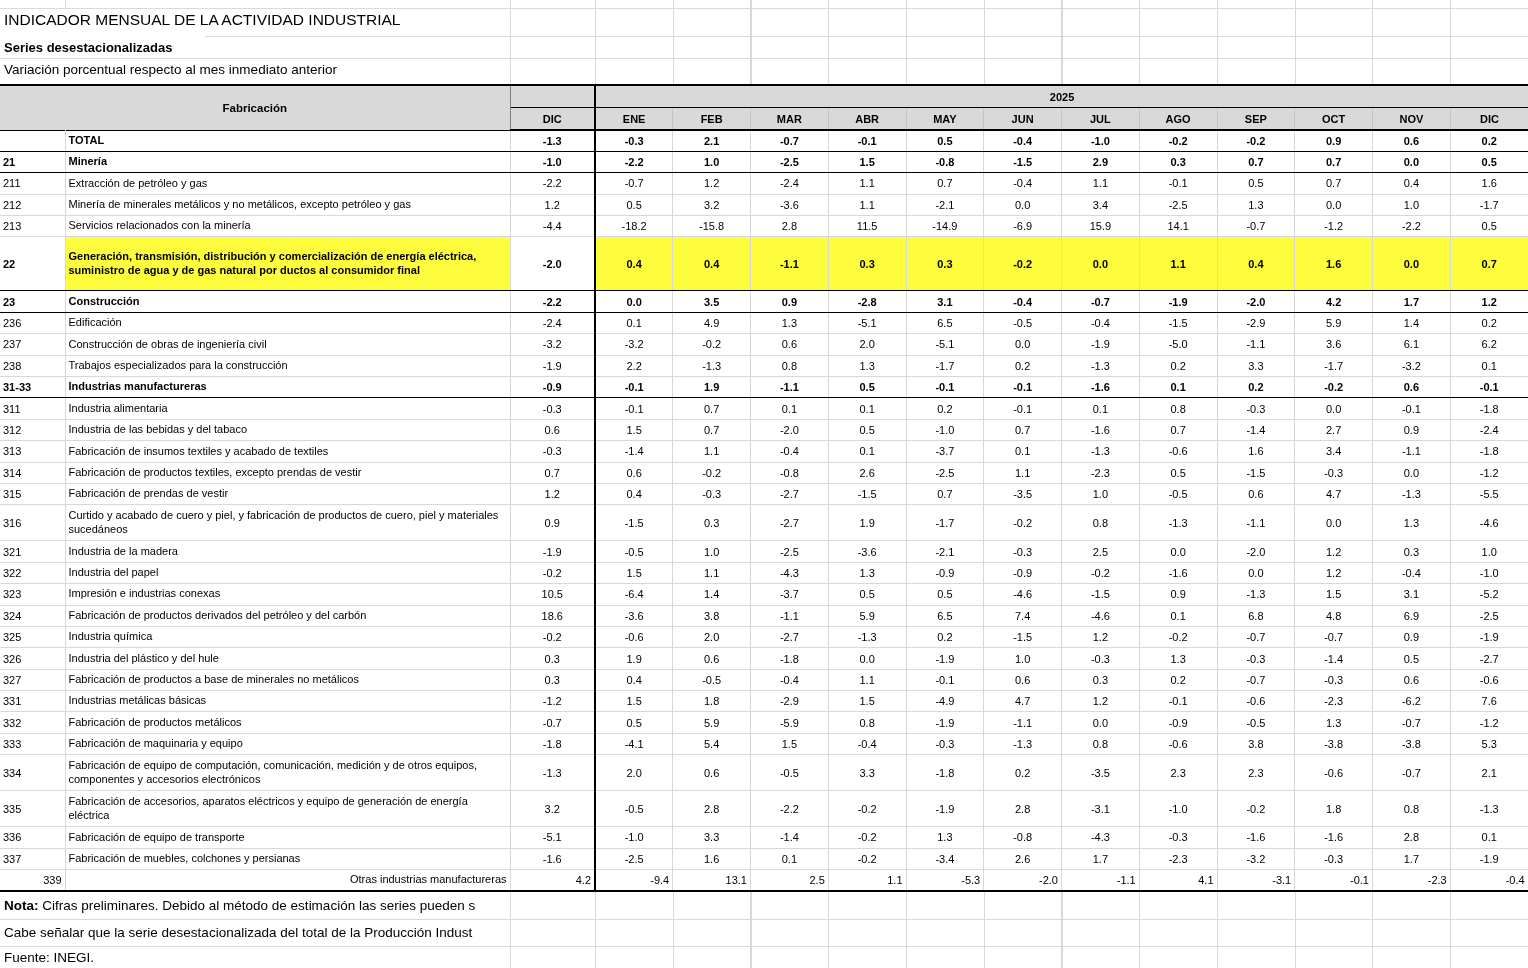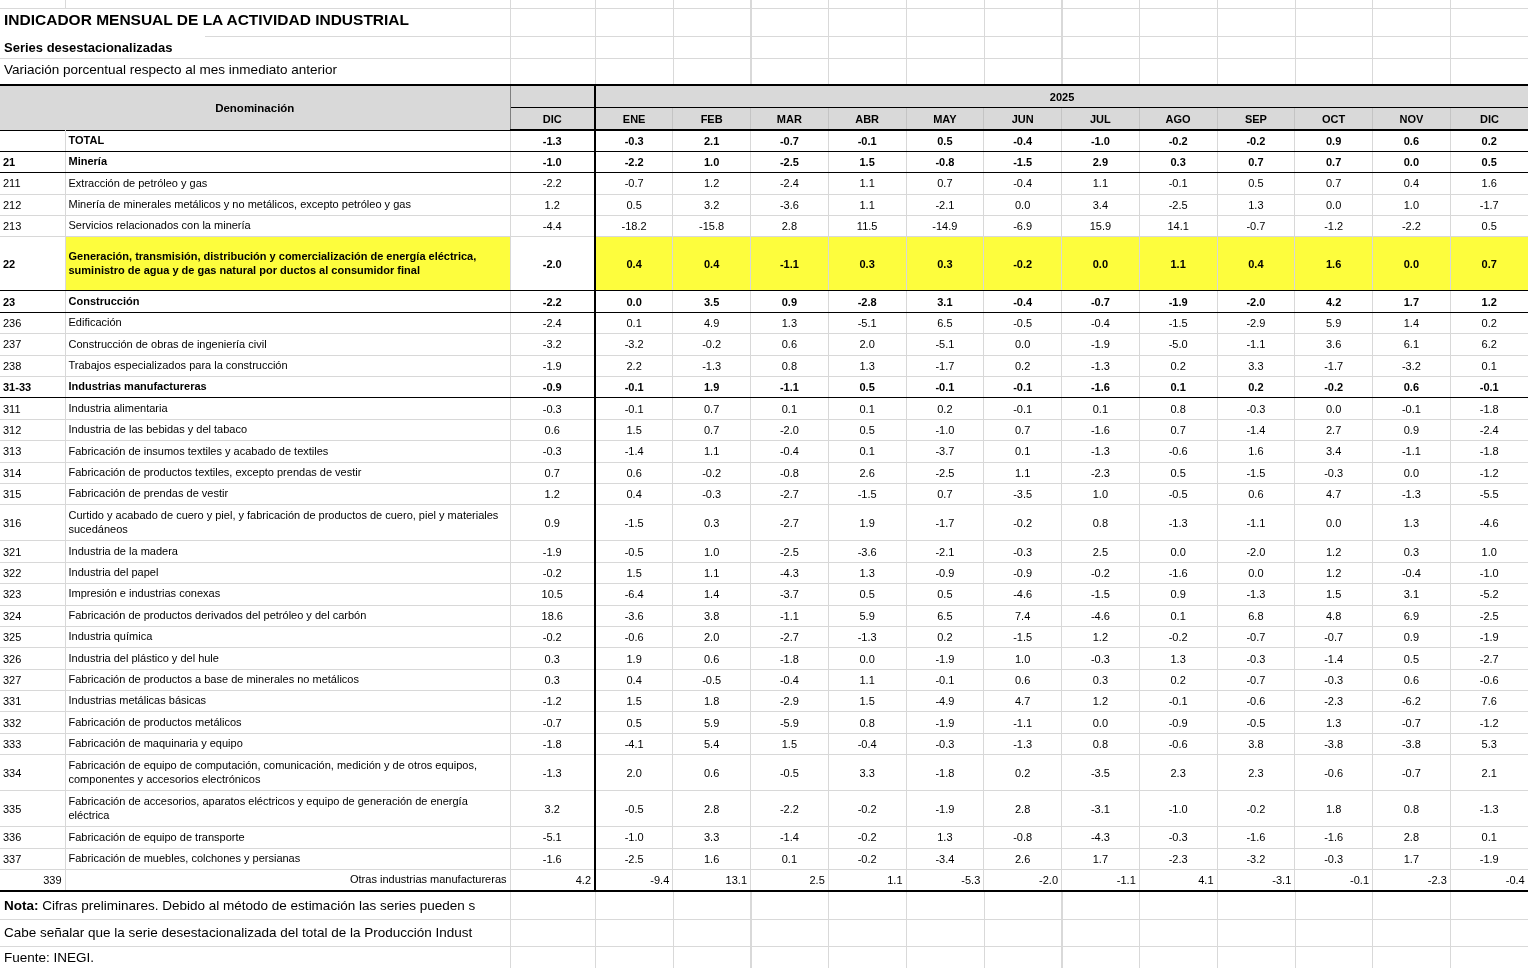--- a/index.html
+++ b/index.html
@@ -7,21 +7,21 @@
          font-family:"Liberation Sans",sans-serif;color:#000;overflow:hidden;}
 
   
   .vgrid{position:absolute;pointer-events:none;}
   .vgrid.months{left:595px;width:933px;
     background-image:repeating-linear-gradient(to right,#d9d9d9 0,#d9d9d9 1px,transparent 1px,transparent 77.75px);}
   .vline{position:absolute;width:1px;background:#d9d9d9;pointer-events:none;}
   .hline{position:absolute;height:1px;background:#d9d9d9;pointer-events:none;}
 
   
-  .title{position:absolute;left:4px;top:11px;font-size:15.5px;font-weight:bold;white-space:nowrap;}
+  .title{position:absolute;left:4px;top:11px;font-size:15.5px;font-weight:normal;white-space:nowrap;}
   .sub1{position:absolute;left:4px;top:40px;font-size:13px;font-weight:bold;white-space:nowrap;}
   .sub2{position:absolute;left:4px;top:62px;font-size:13.5px;white-space:nowrap;}
 
   
   table.xl{position:absolute;left:0;top:84px;width:1528px;border-collapse:collapse;table-layout:fixed;
            border-top:2px solid #000;}
   table.xl th,table.xl td{padding:0 3px;overflow:hidden;}
   thead th{background:#d9d9d9;font-size:11px;font-weight:bold;height:21px;}
   th.denom{border-right:1px solid #7f7f7f;font-size:11.5px;}
   th.dic-top{border-right:2px solid #000;border-bottom:1px solid #000;}
@@ -76,21 +76,21 @@
         <col style="width:77.75px">
         <col style="width:77.75px">
         <col style="width:77.75px">
       <col style="width:77.75px">
         <col style="width:77.75px">
         <col style="width:77.75px">
         <col style="width:77.75px">
     </colgroup>
     <thead>
       <tr>
-        <th class="denom" colspan="2" rowspan="2">Denominación</th>
+        <th class="denom" colspan="2" rowspan="2">Fabricación</th>
         <th class="dic-top"></th>
         <th class="year" colspan="12">2025</th>
       </tr>
       <tr>
         <th class="dic-lab">DIC</th>
       <th class="mon">ENE</th>
           <th class="mon">FEB</th>
           <th class="mon">MAR</th>
           <th class="mon">ABR</th>
           <th class="mon">MAY</th>

